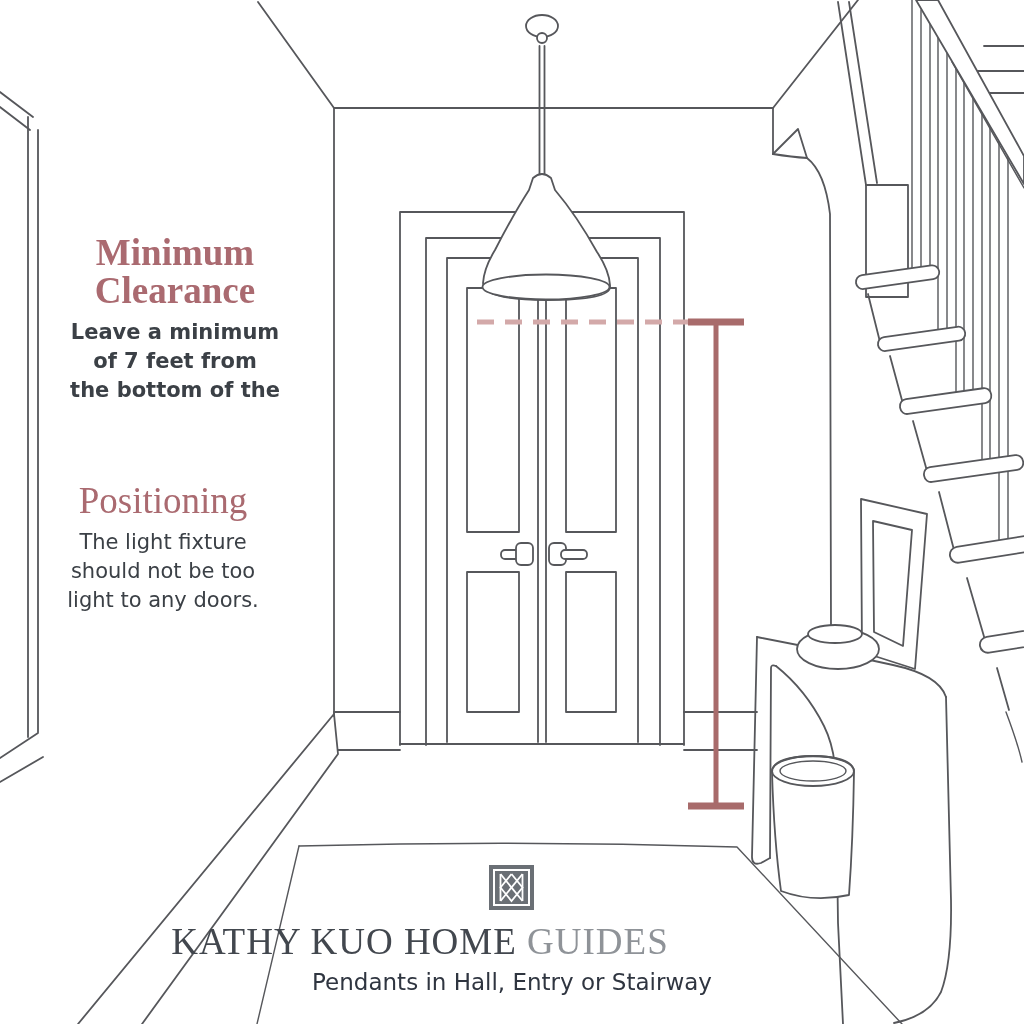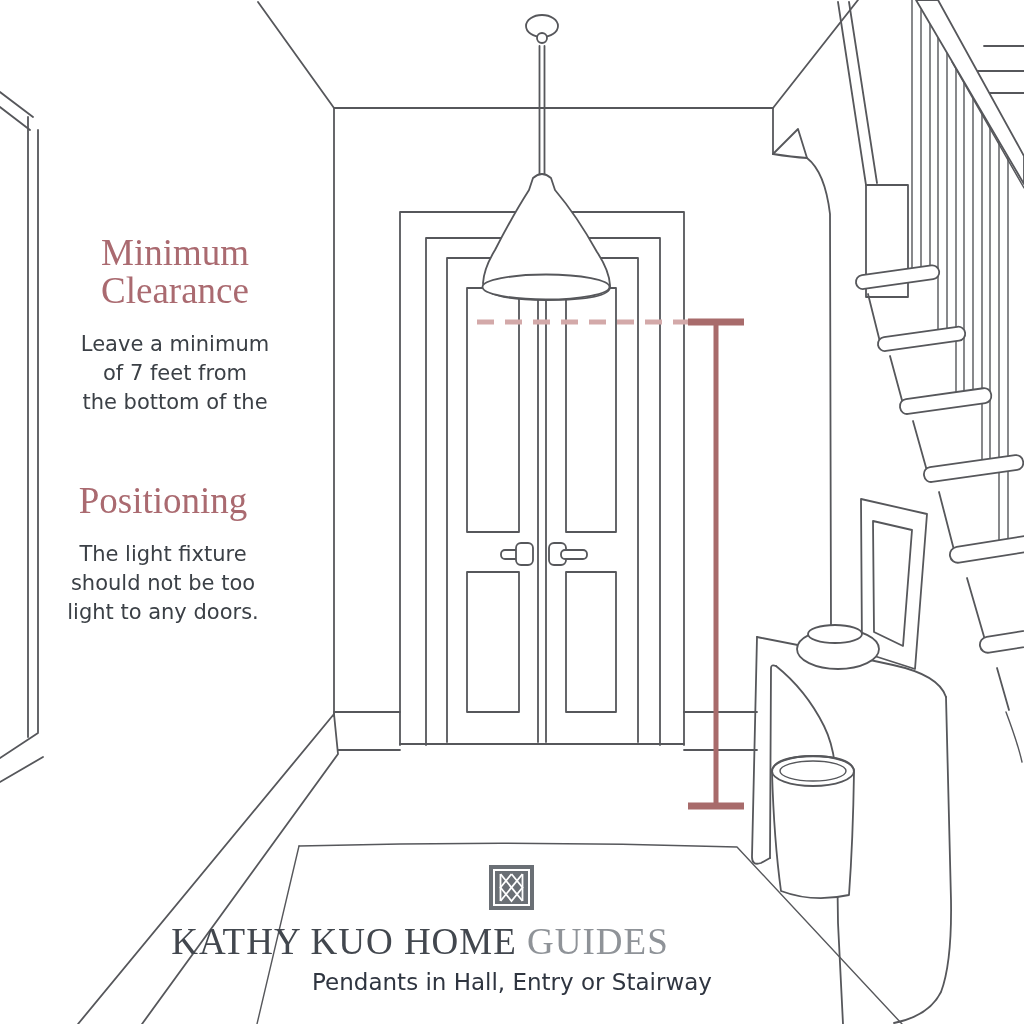--- a/index.html
+++ b/index.html
@@ -19,21 +19,21 @@
   #art .meas-line{stroke:var(--annotation-solid,#a86b6b);stroke-width:5;stroke-linecap:butt;}
   #art .meas-cap{stroke:var(--annotation-solid,#a86b6b);stroke-width:7;stroke-linecap:butt;}
   .text-section{position:absolute;text-align:center;}
   .heading-line{
     font-family:"Liberation Serif","DejaVu Serif",serif;
     font-size:37px;line-height:38px;color:var(--heading,#aa6a70);
   }
   .body-line{
     font-size:21px;line-height:29px;color:var(--body-text,#3b4046);
   }
-  .sec1-body{margin-top:20px;}
+  .sec1-body{margin-top:8px;}
   #brand-line{
     position:absolute;left:0;top:920px;width:840px;text-align:center;
     font-family:"Liberation Serif","DejaVu Serif",serif;
     font-size:37px;letter-spacing:1px;white-space:nowrap;
   }
   #brand-main{color:var(--brand-main-color,#42474e);}
   #brand-suffix{color:var(--brand-suffix-color,#8f9398);}
   #tagline{
     position:absolute;left:0;top:969px;width:1024px;text-align:center;
     font-size:23px;font-weight:400;color:var(--tagline-color,#2f3540);
@@ -150,21 +150,21 @@
   </g>
 
   <g>
     <line class="meas-dash" x1="477" y1="322" x2="688" y2="322"></line>
     <line class="meas-line" x1="716" y1="322" x2="716" y2="806"></line>
     <line class="meas-cap" x1="688" y1="322" x2="744" y2="322"></line>
     <line class="meas-cap" x1="688" y1="806" x2="744" y2="806"></line>
   </g>
 </svg>
 
-<div class="text-section" style="left:55px;top:234px;width:240px;">
+<div class="text-section" style="left:55px;top:234px;width:240px;font-weight:bold;">
   <div class="heading-line">Minimum</div>
   <div class="heading-line">Clearance</div>
   <div class="sec1-body">
     <div class="body-line">Leave a minimum</div>
     <div class="body-line">of 7 feet from</div>
     <div class="body-line">the bottom of the</div>
   </div>
 </div>
 
 <div class="text-section" style="left:43px;top:482px;width:240px;">

